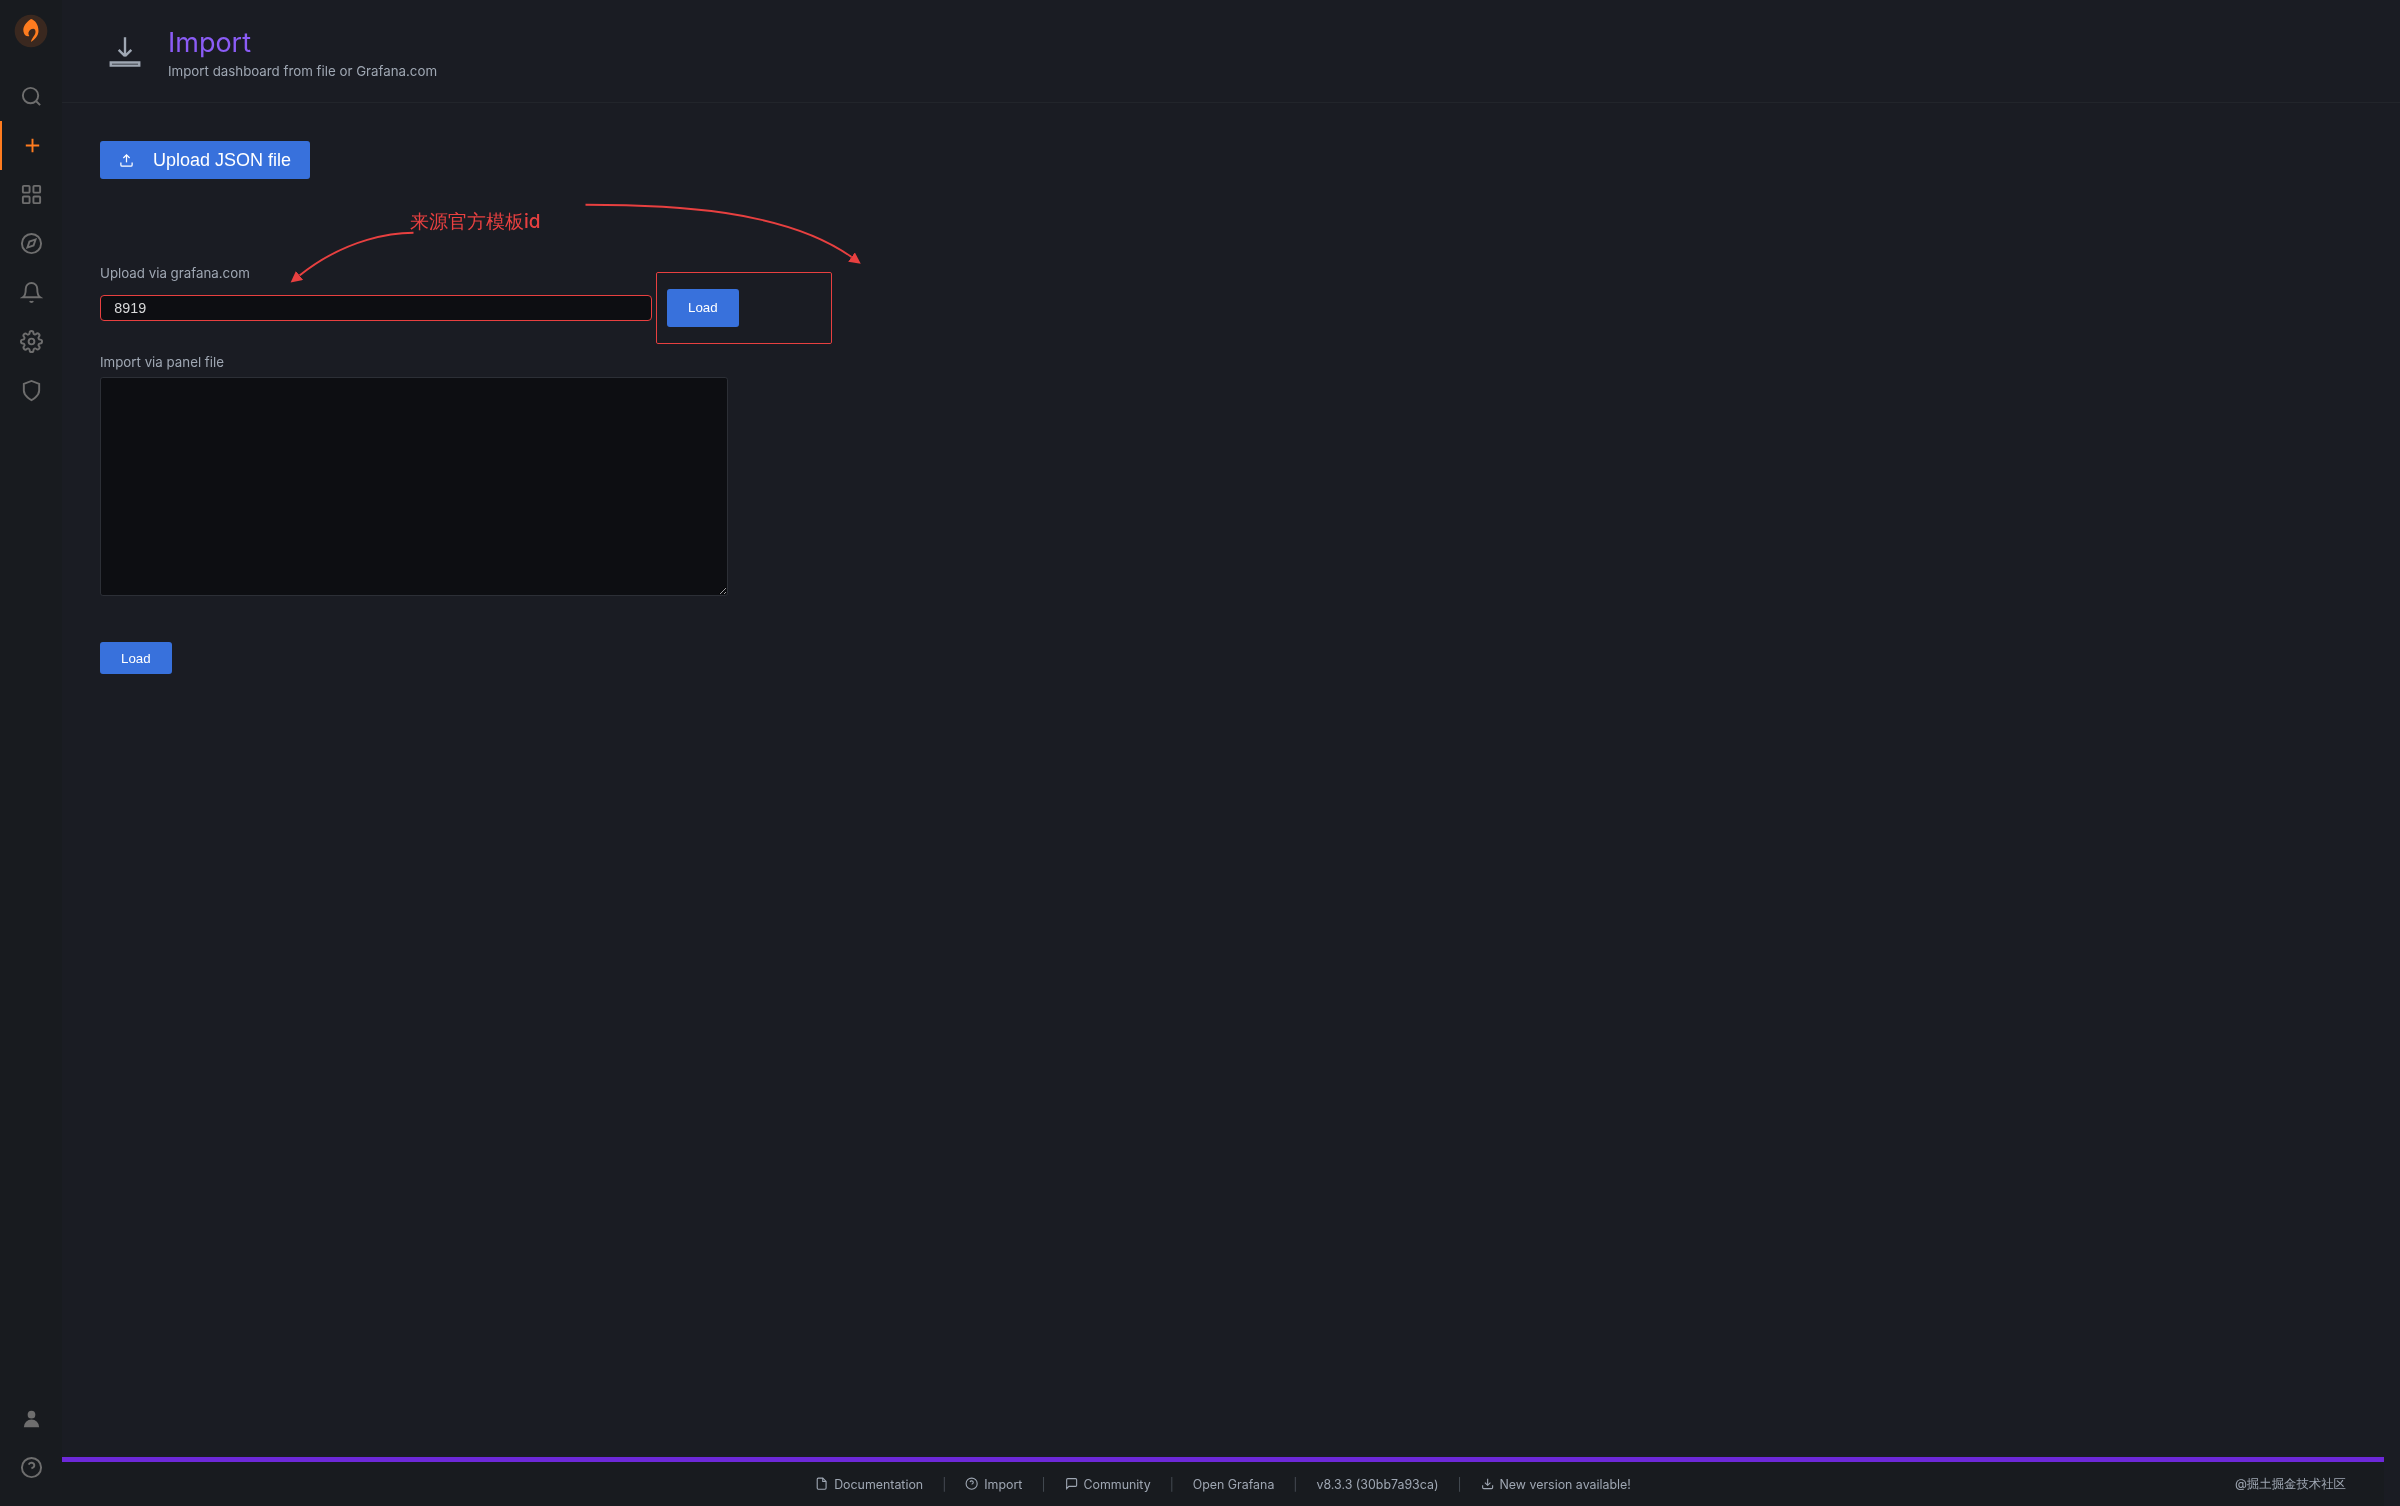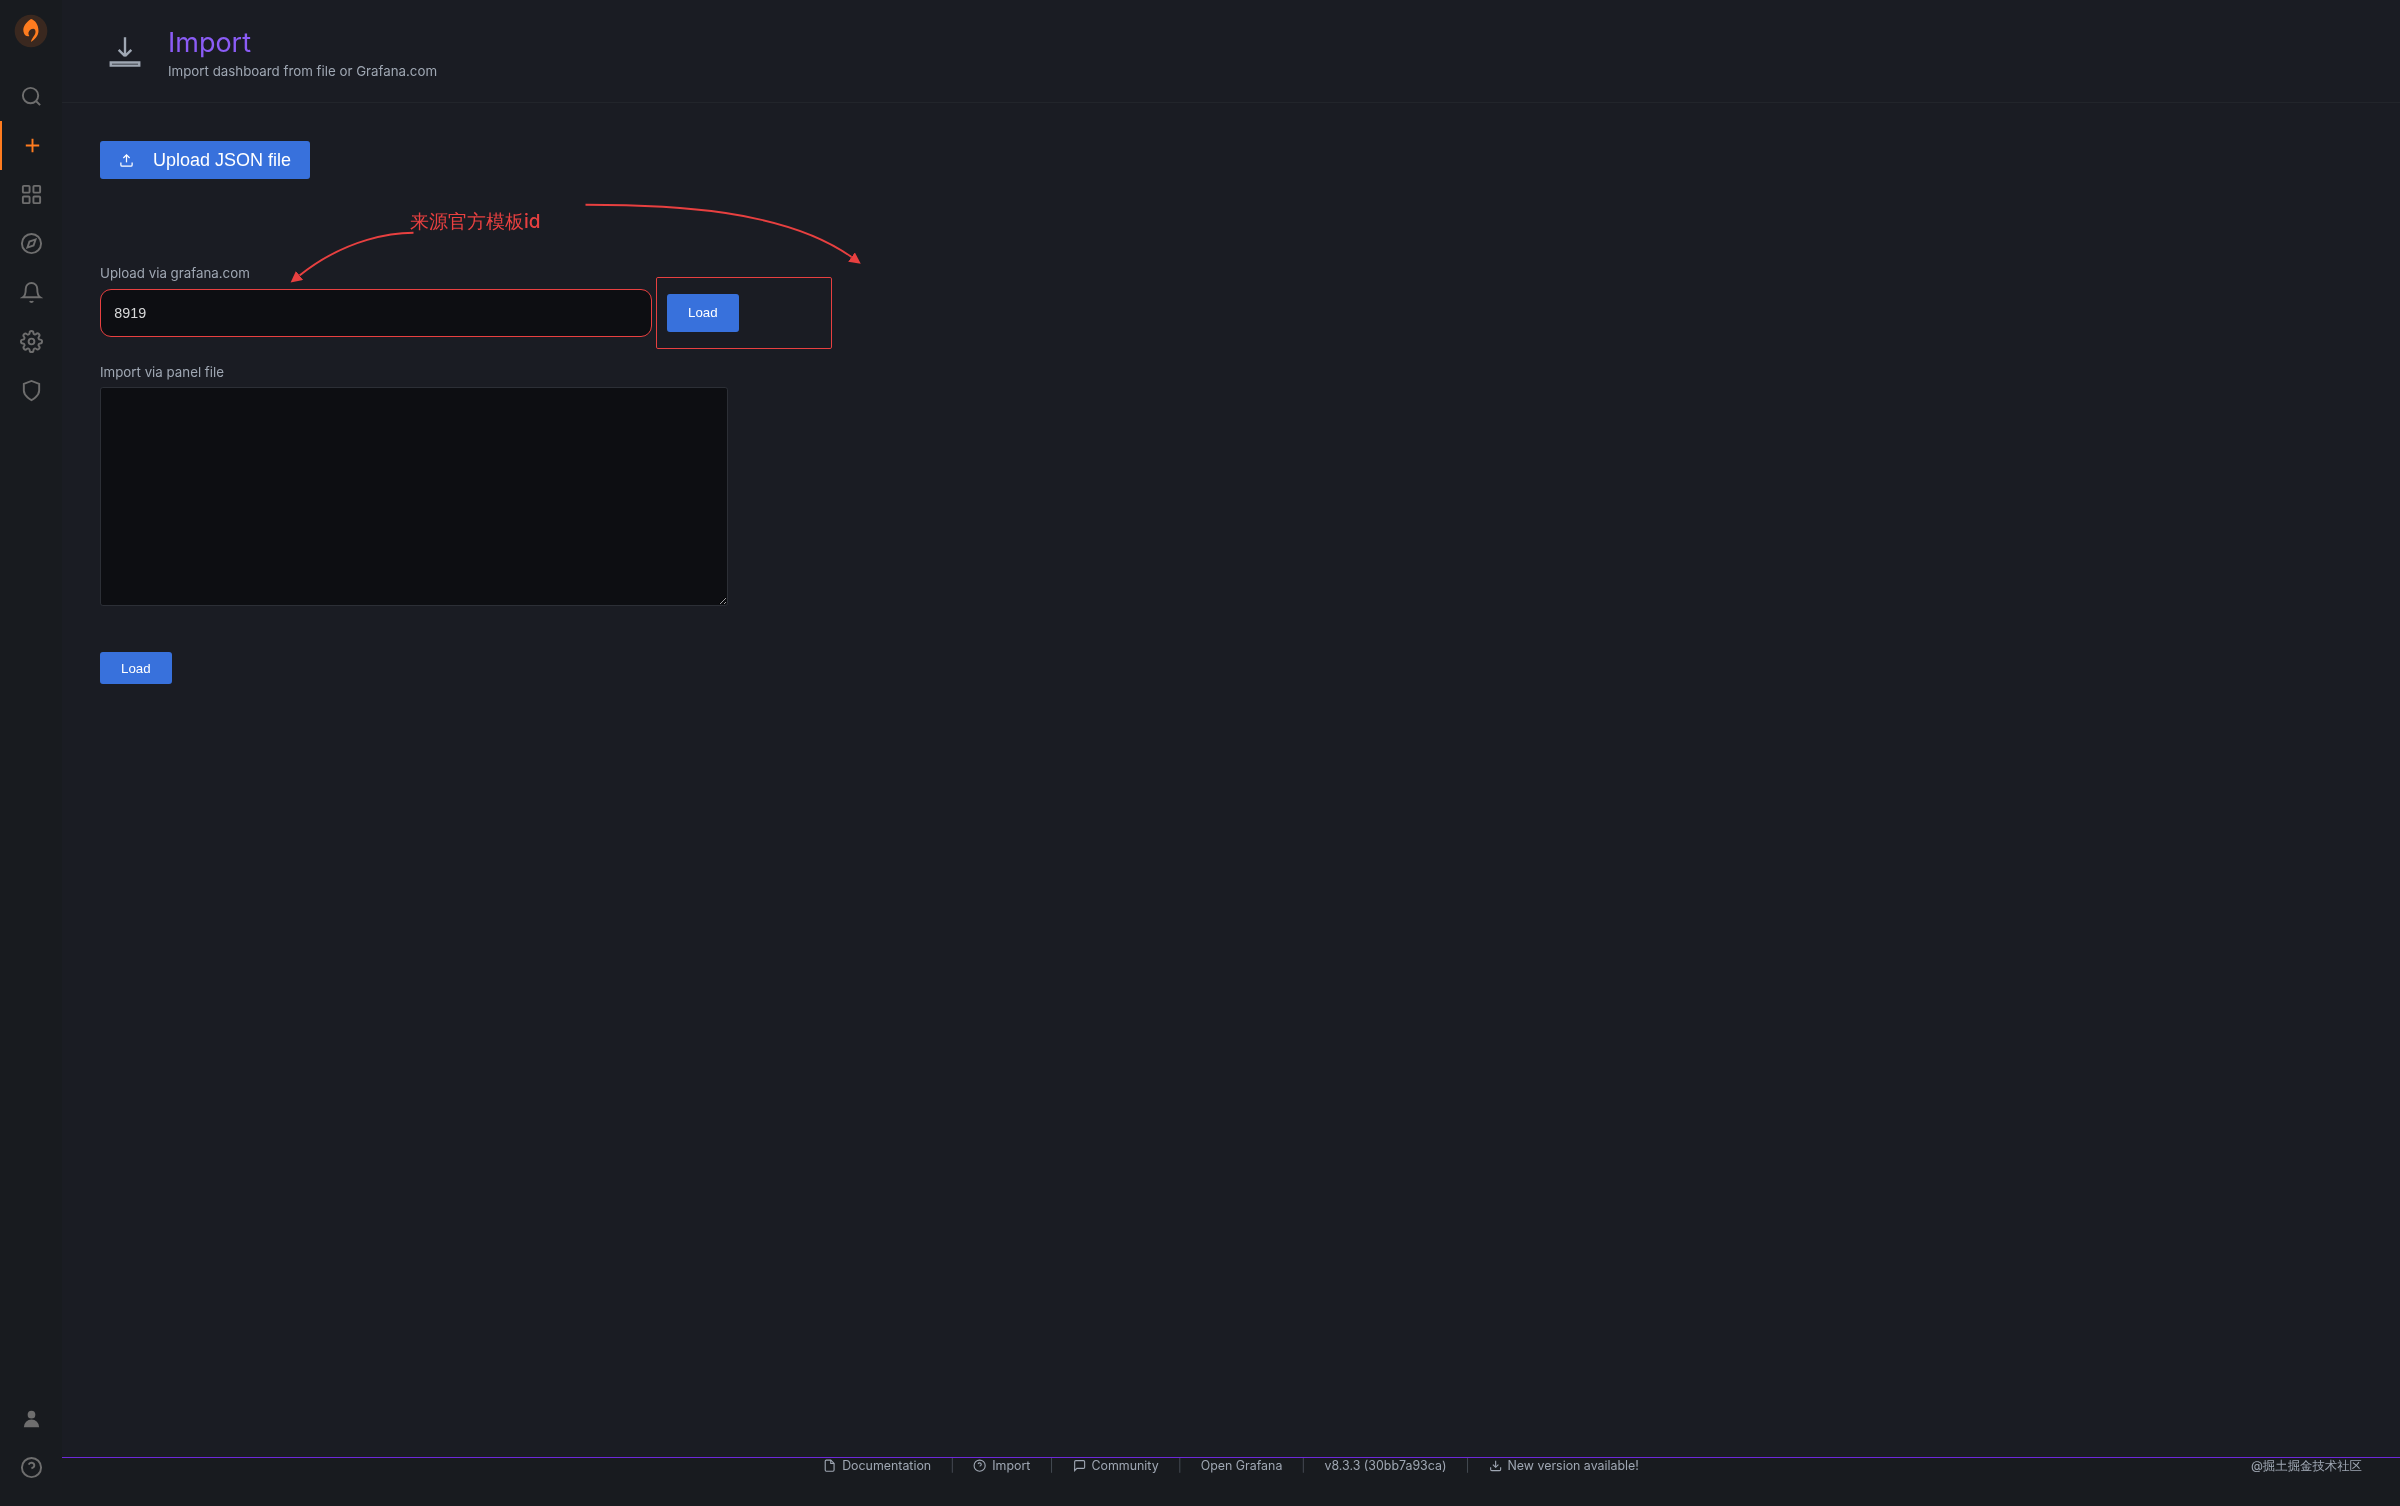--- a/index.html
+++ b/index.html
@@ -143,23 +143,23 @@
       align-items: center;
       gap: 15px;
       position: relative;
     }
     .grafana-input {
       background: #0d0e12;
       border: 1px solid #2c2f36;
       color: #d8d9da;
       font-size: 14.3px;
       padding: 7.6px 13.3px;
-      border-radius: 11px;
+      border-radius: 4px;
       width: 552px;
-      height: 48px;
+      height: 26px;
       outline: none;
     }
     .grafana-input-highlighted {
       border: 1.9px solid #e84040;
     }
 
     
     .load-btn-inline {
       background: #3871dc;
       color: #fff;
@@ -194,32 +194,32 @@
       padding: 8.6px 21px;
       font-size: 13.3px;
       border-radius: 2.9px;
       cursor: pointer;
       margin-top: 19px;
     }
 
     
     .footer {
       background: #181b1f;
-      border-top: 1px solid #6d28d9;
+      border-top: 5px solid #6d28d9;
       height: 49px;
       display: flex;
-      align-items: flex-start;
+      align-items: center;
       justify-content: center;
       gap: 19px;
       font-size: 12.4px;
       color: #9fa7b3;
       position: fixed;
       bottom: 0;
       left: 62px;
-      right: 0;
+      right: 16px;
     }
     .footer-item {
       display: flex;
       align-items: center;
       gap: 5.7px;
       cursor: pointer;
       color: #9fa7b3;
     }
     .footer-sep {
       color: #464c54;

